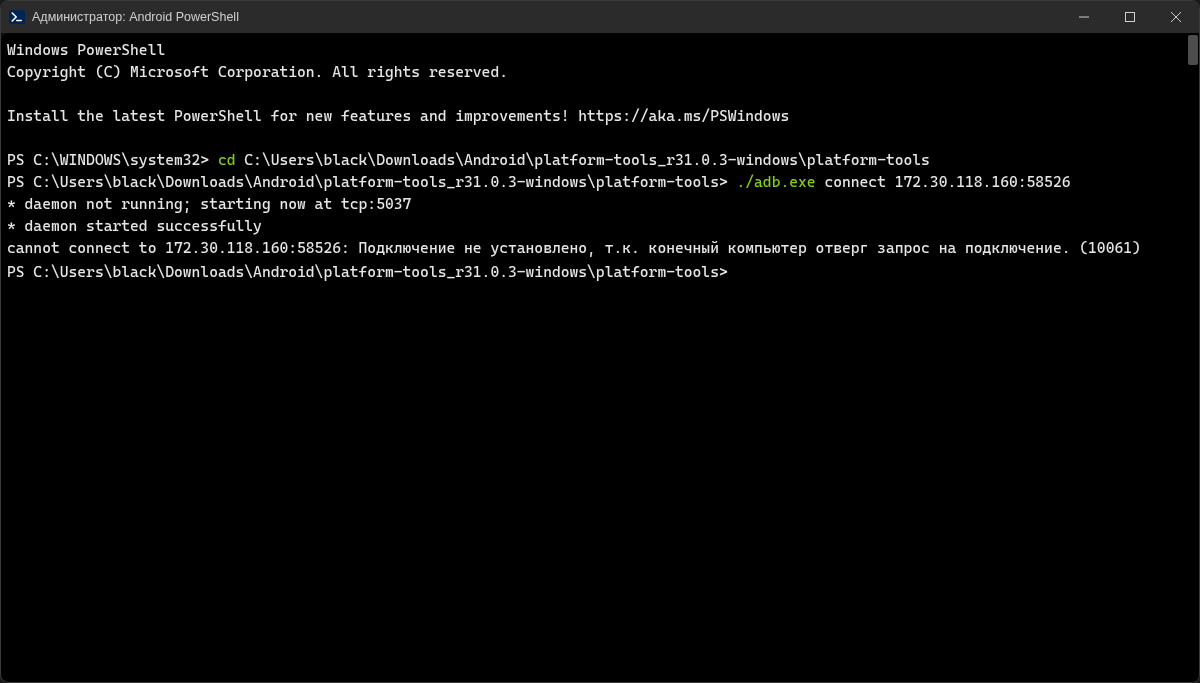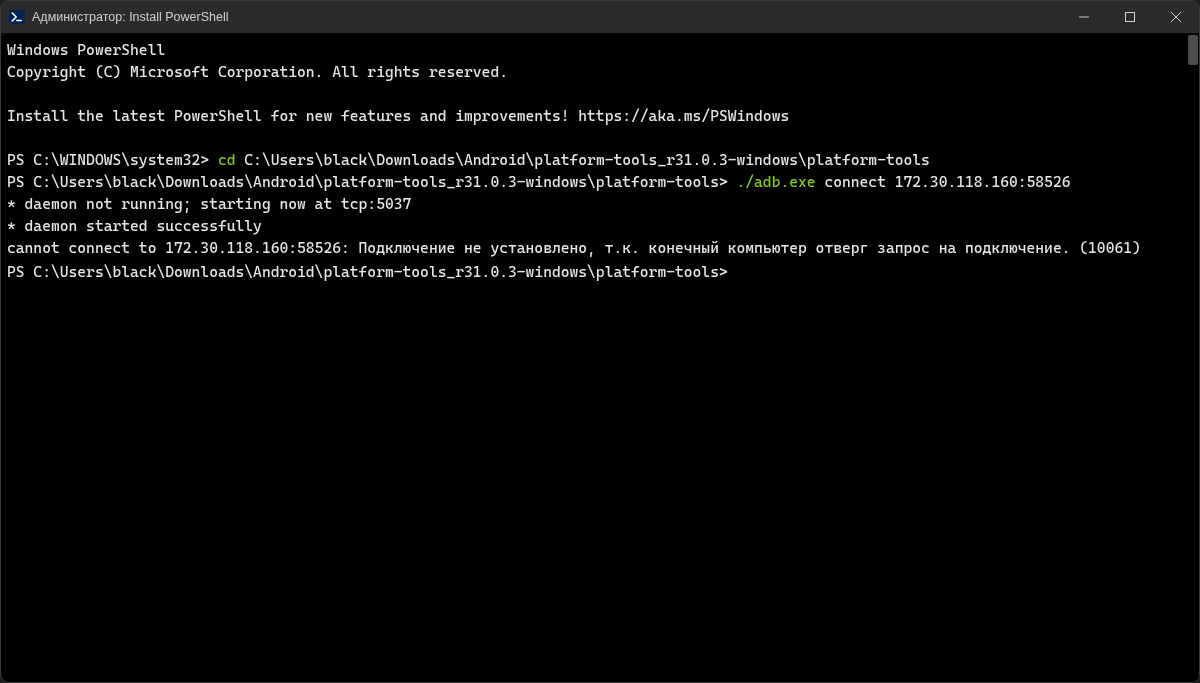--- a/index.html
+++ b/index.html
@@ -104,21 +104,21 @@
 
   <div class="titlebar">
     <div class="title-left">
       <span class="ps-icon">
         <svg width="16" height="16" viewBox="0 0 16 16">
           <rect x="0" y="1" width="16" height="14" rx="2" fill="#012456"></rect>
           <path d="M3.2 4 L7.2 8 L3.2 12" stroke="#ffffff" stroke-width="1.6" fill="none" stroke-linecap="round" stroke-linejoin="round"></path>
           <line x1="7.8" y1="11.5" x2="12.2" y2="11.5" stroke="#ffffff" stroke-width="1.6" stroke-linecap="round"></line>
         </svg>
       </span>
-      <span class="title-text">Администратор: Install PowerShell</span>
+      <span class="title-text">Администратор: Android PowerShell</span>
     </div>
     <div class="title-spacer"></div>
     <div class="win-controls">
       <div class="win-btn">
         <svg width="10" height="10" viewBox="0 0 10 10">
             <line x1="0" y1="5" x2="10" y2="5" stroke="#cfcfcf" stroke-width="1"></line>
           </svg>
       </div>
       <div class="win-btn">
         <svg width="10" height="10" viewBox="0 0 10 10">

